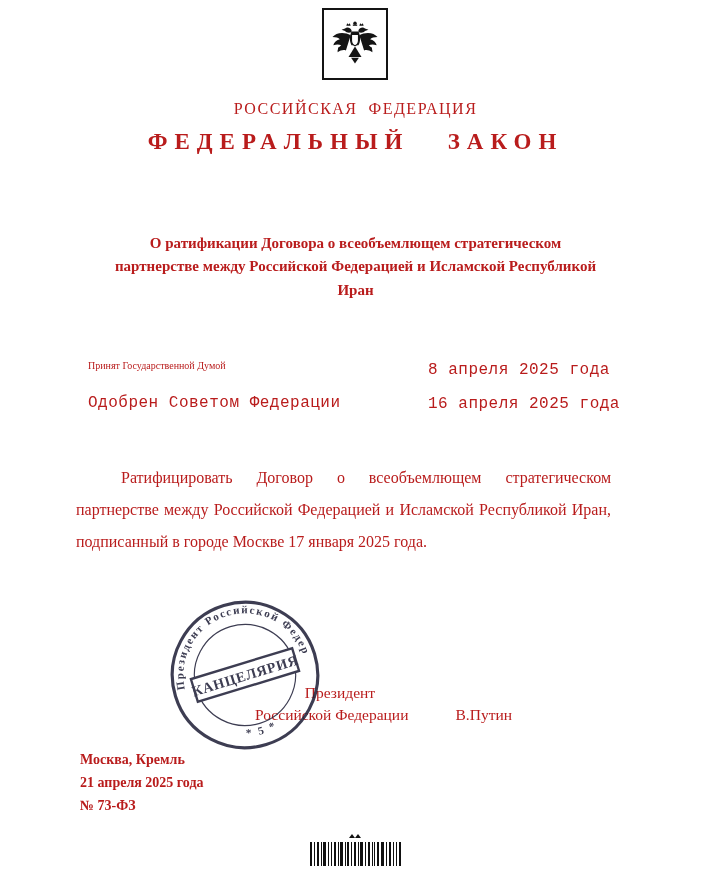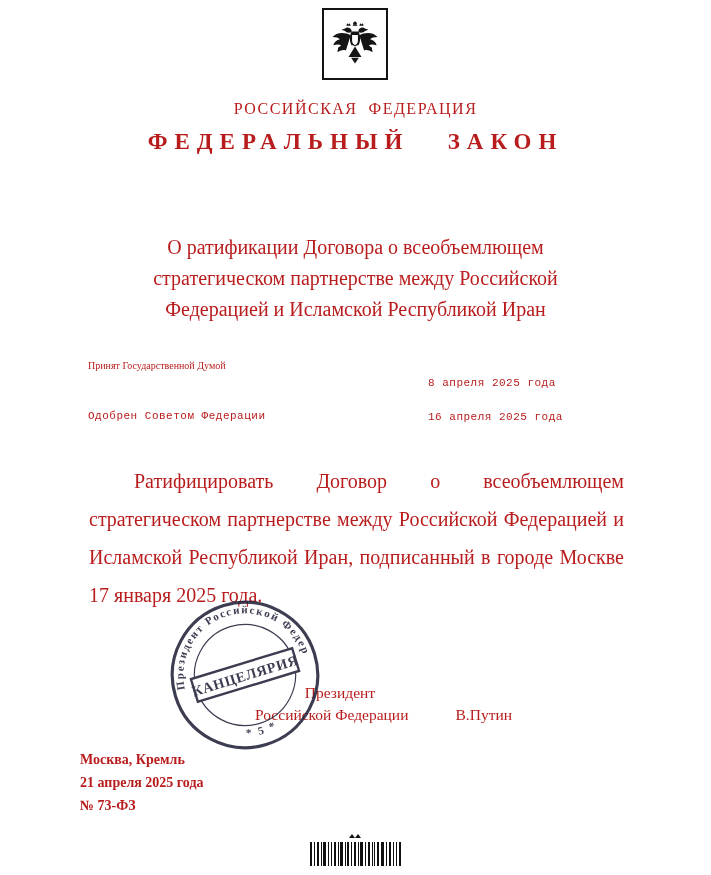--- a/index.html
+++ b/index.html
@@ -26,36 +26,36 @@
     white-space:pre;
   }
   .law-type{
     position:absolute;top:129px;left:0;width:100%;
     text-align:center;font-size:23px;font-weight:bold;letter-spacing:7px;
     white-space:pre;
   }
   .doc-title{
     position:absolute;top:232px;left:50%;transform:translateX(-50%);
     width:490px;text-align:center;
-    font-size:20px;font-weight:normal;line-height:1.55;
+    font-size:15px;font-weight:bold;line-height:1.55;
   }
   
   .row{position:absolute;left:0;width:100%;height:20px;}
   .row-adopted{top:360px;}
   .row-approved{top:394px;}
   .row .label{position:absolute;left:88px;font-size:10px;}
   .row .label-mono, .row .date{
     font-family:"Liberation Mono","DejaVu Sans Mono",monospace;
-    font-size:11px;letter-spacing:0.5px;margin-top:16px;
+    font-size:16px;letter-spacing:0.5px;
   }
   .row .date{position:absolute;left:428px;top:1px;}
   
   .body-par{
-    position:absolute;top:462px;left:89px;width:535px;
-    font-size:20px;line-height:38px;
+    position:absolute;top:462px;left:76px;width:535px;
+    font-size:16px;line-height:32px;
     text-align:justify;text-indent:45px;
   }
   
   .stamp{
     position:absolute;top:596px;left:166px;
     width:158px;height:158px;
     opacity:0.88;z-index:3;pointer-events:none;
   }
   .stamp text{font-family:"Liberation Serif", serif;}
   

